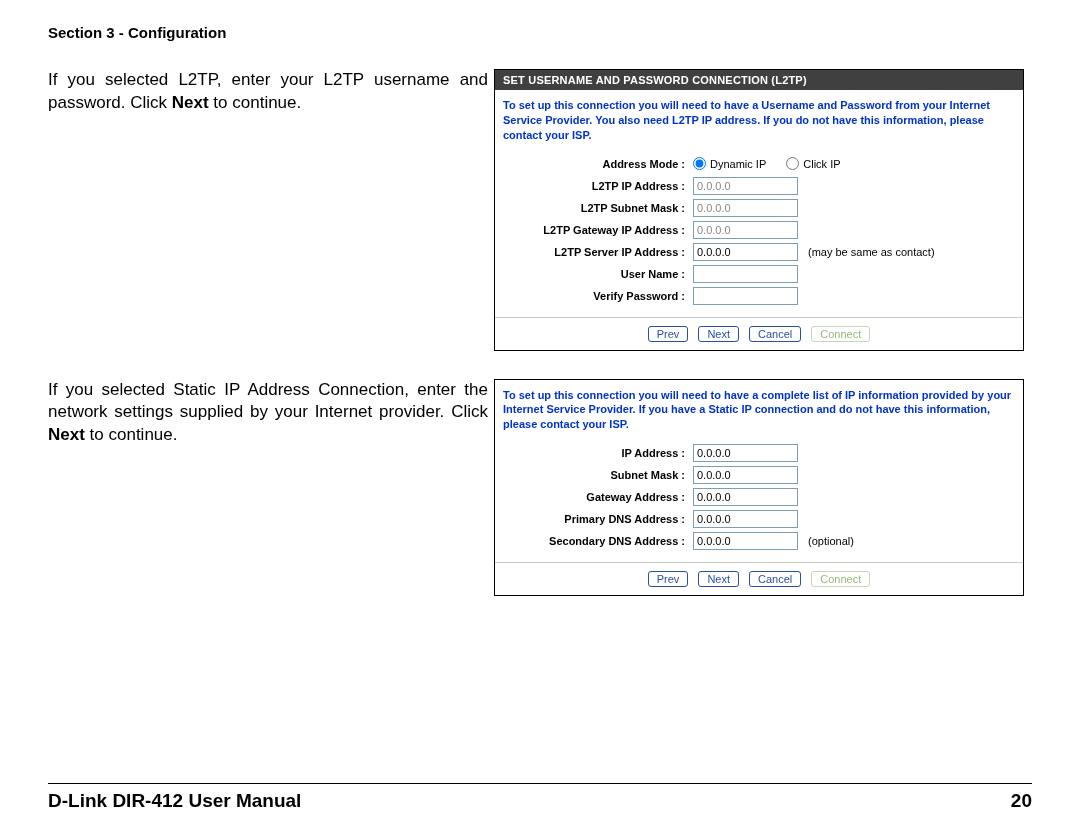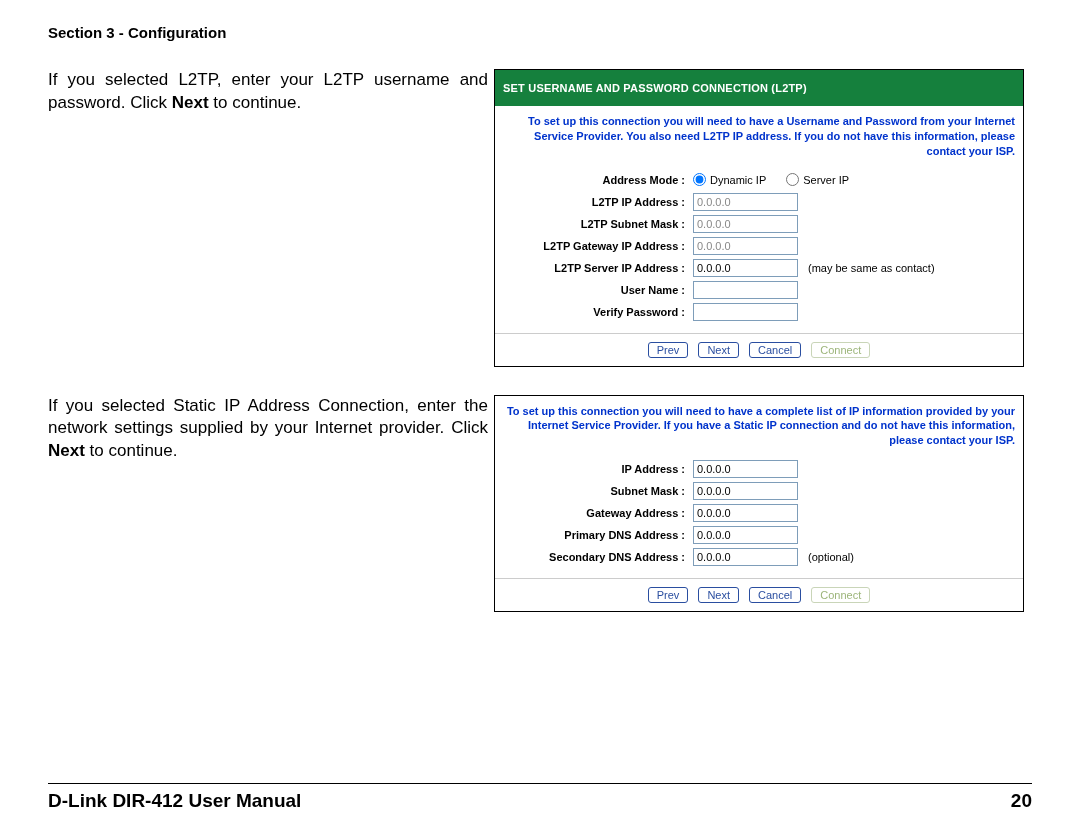--- a/index.html
+++ b/index.html
@@ -28,32 +28,31 @@
     text-align: justify;
   }
   .left-text b { font-weight: 700; }
   .panel {
     border: 1px solid #000;
     width: 530px;
     font-family: Verdana, Arial, sans-serif;
     font-size: 11px;
   }
   .panel-title {
-    background: #15803d;
+    background: #404040;
     color: #fff;
     font-weight: 700;
-    padding: 12px 8px;
+    padding: 4px 8px;
     letter-spacing: 0.2px;
   }
   .panel-desc {
     color: #0033cc;
     font-weight: 700;
     padding: 8px 8px 10px 8px;
     line-height: 1.35;
-    text-align: right;
   }
   .form-area {
     padding: 0 8px 10px 8px;
   }
   .form-row {
     display: flex;
     align-items: center;
     min-height: 22px;
   }
   .form-label {
@@ -128,21 +127,21 @@
     <div class="form-area">
       <div class="form-row">
         <div class="form-label">Address Mode  :</div>
         <div class="form-field">
           <label class="radio">
               <input type="radio" checked="" style="">
               <span>Dynamic IP</span>
             </label>
           <label class="radio">
               <input type="radio" style="">
-              <span>Server IP</span>
+              <span>Click IP</span>
             </label>
         </div>
       </div>
       <div class="form-row">
         <div class="form-label">L2TP IP Address  :</div>
         <div class="form-field">
             <input type="text" value="0.0.0.0" style="">
           </div>
       </div>
       <div class="form-row">

